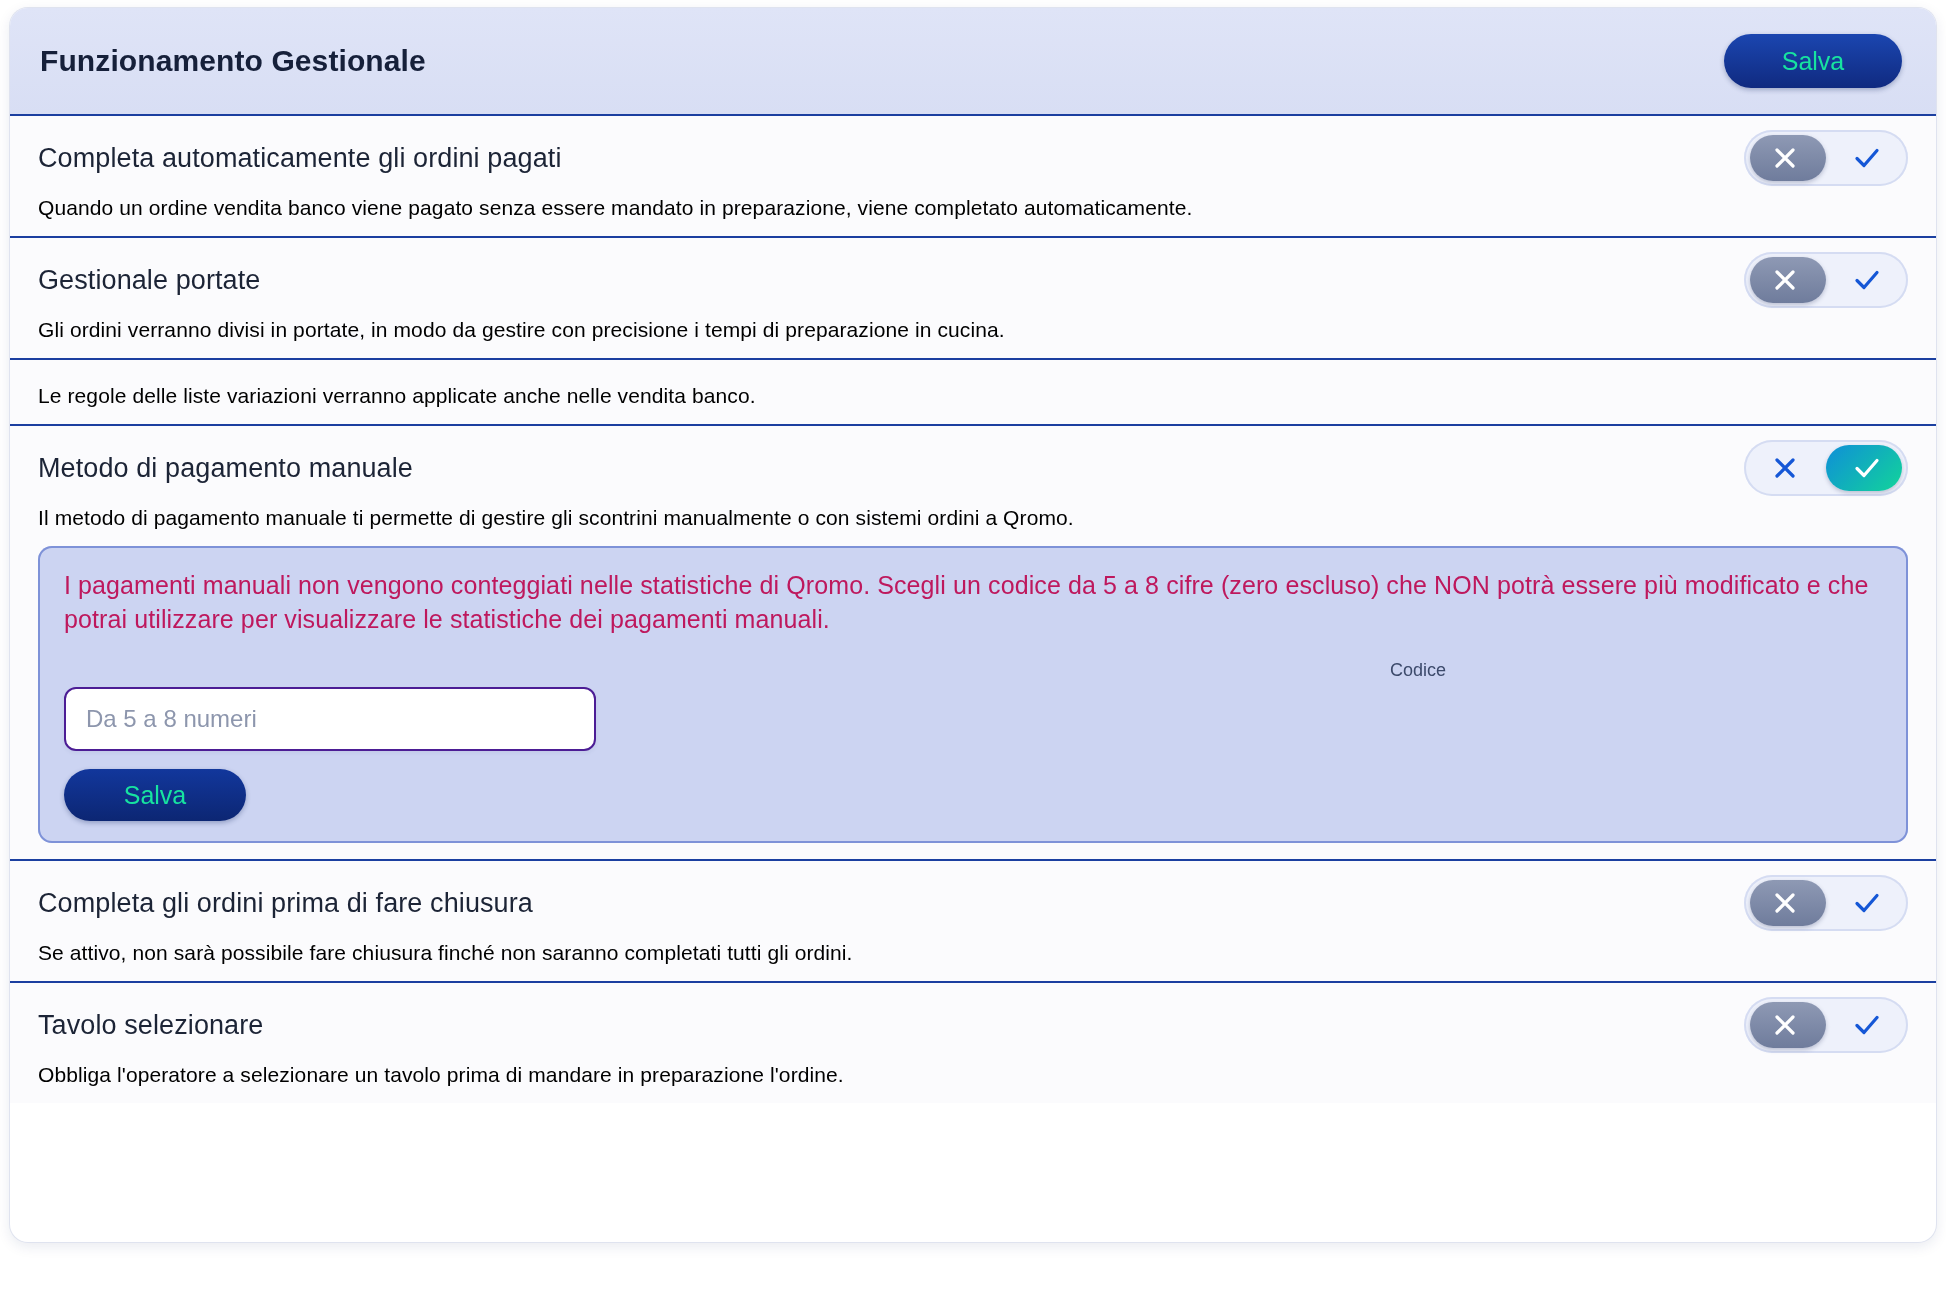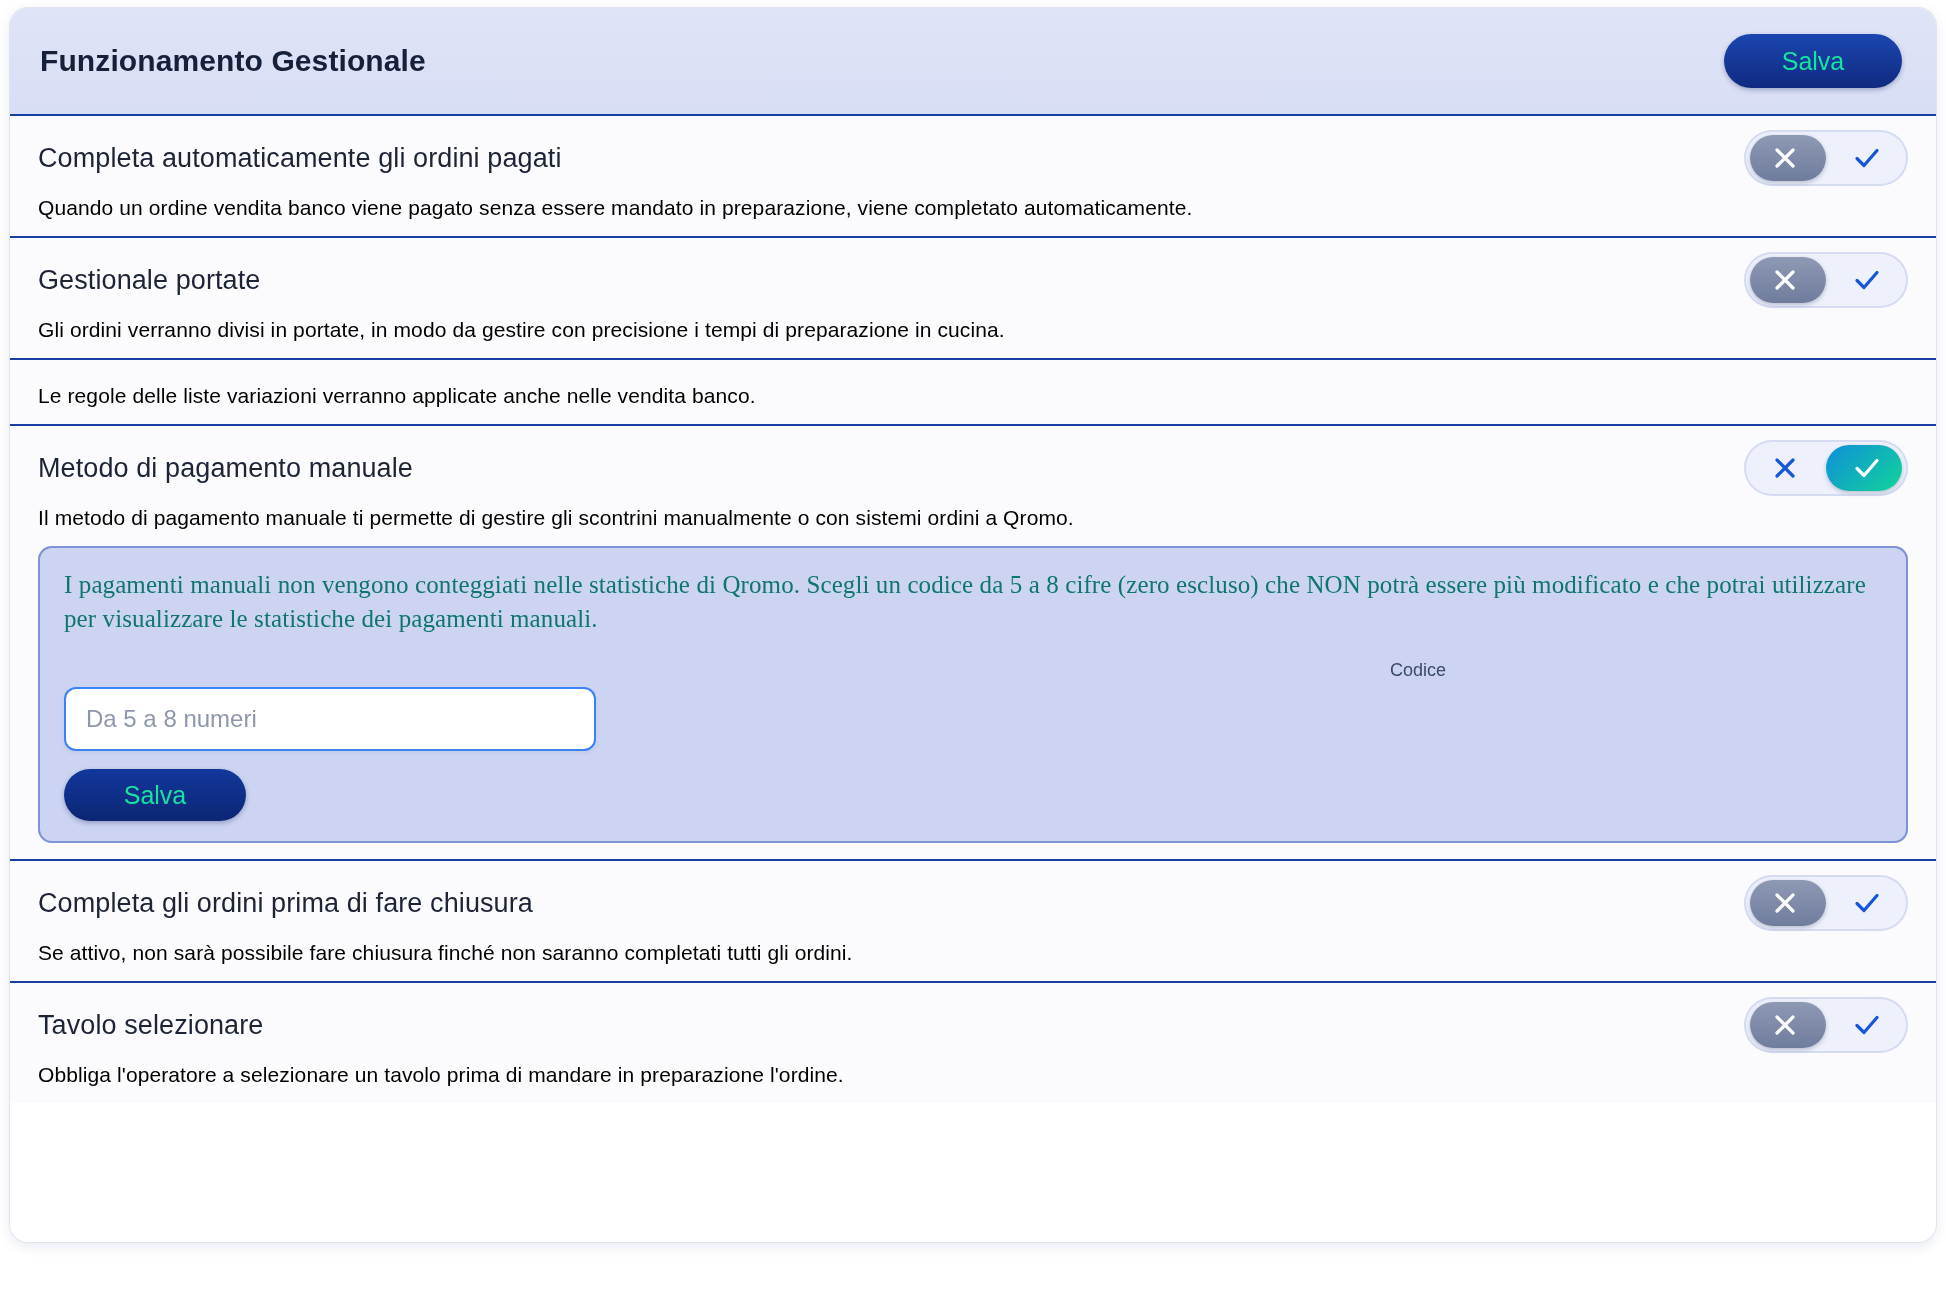--- a/index.html
+++ b/index.html
@@ -160,44 +160,43 @@
   .infobox {
     margin-top: 16px;
     border-radius: 14px;
     background: #ccd4f2;
     box-shadow: inset 0 0 0 2px #7e92d8;
     padding: 22px 26px 22px 26px;
     box-sizing: border-box;
   }
   .infobox-text {
     font-size: 25px;
-    color: #0f766e;
+    color: #be185d;
     line-height: 1.36;
     letter-spacing: 0.1px;
-    font-family: Liberation Serif, serif;
   }
   .code-area {
     margin-top: 24px;
     display: flex;
     flex-direction: column;
     align-items: flex-start;
   }
   .code-label {
     font-size: 18px;
     color: #3c4a6b;
     margin-right: 436px;
     margin-bottom: 6px;
     align-self: flex-end;
   }
   .code-input {
     width: 532px;
     height: 64px;
     box-sizing: border-box;
     border-radius: 12px;
-    border: 2px solid #3b82f6;
+    border: 2px solid #4c1d95;
     background: #ffffff;
     padding: 0 20px;
     font-size: 24px;
     color: #000000;
     font-family: "Liberation Sans", sans-serif;
     outline: none;
     box-shadow: 0 2px 4px rgba(30,45,90,0.06);
   }
   .code-input::placeholder { color: #8d96ad; }
   .btn-save-inner {

